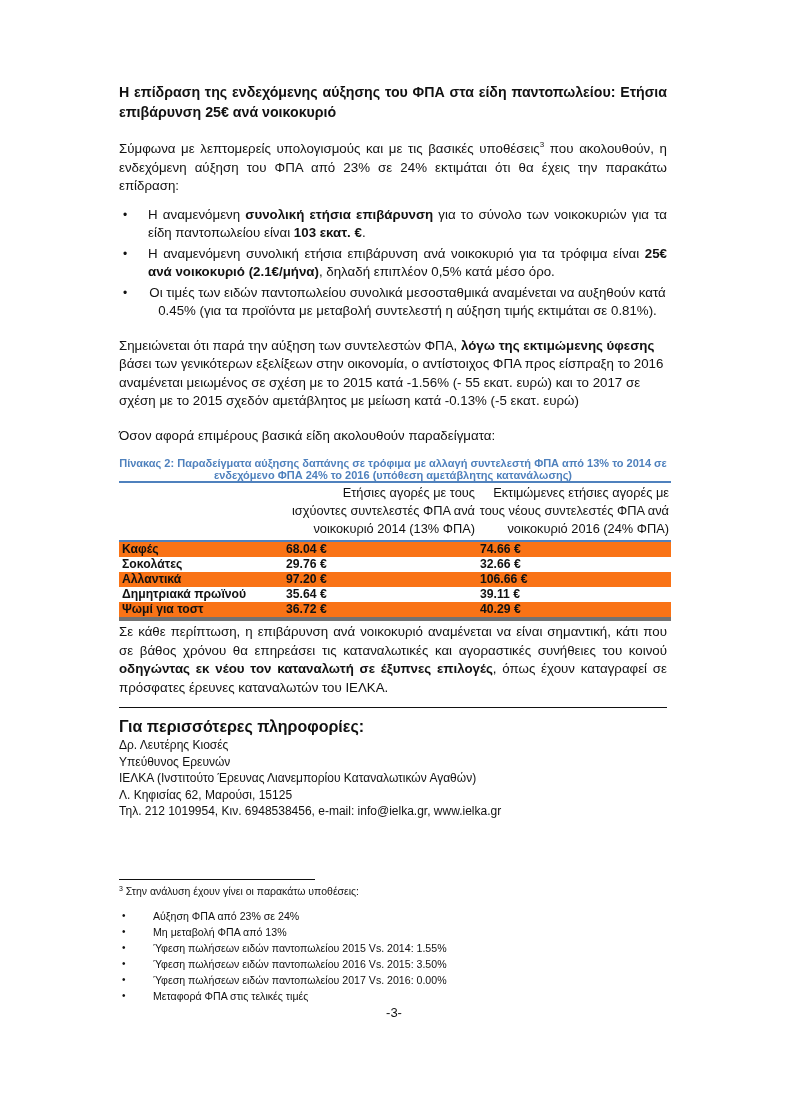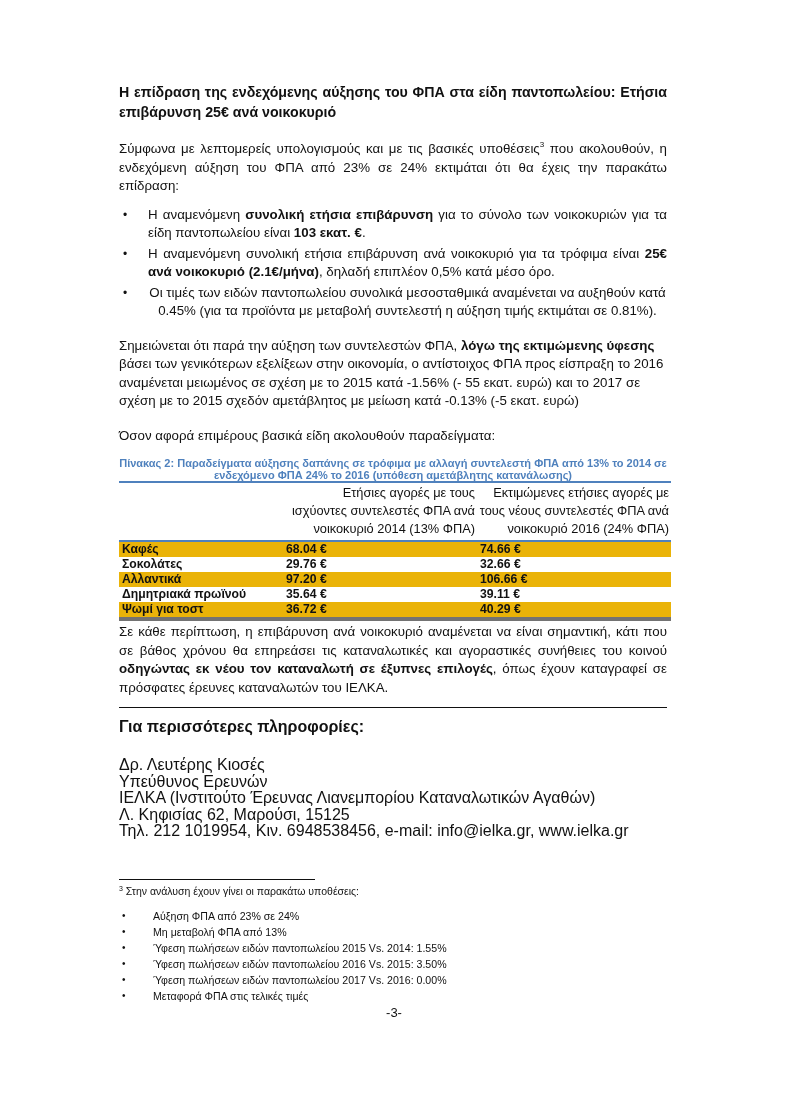--- a/index.html
+++ b/index.html
@@ -33,25 +33,25 @@
       font-family: "Liberation Sans", sans-serif; font-size: 12.2px;
     }
     table.vat thead tr { border-top: 2px solid #4f81bd; border-bottom: 2px solid #4f81bd; }
     table.vat th {
       font-weight: normal; font-size: 12.8px; line-height: 18px; padding: 1px 2px 2px 2px;
       text-align: right; vertical-align: bottom;
     }
     table.vat td { padding: 0 3px; line-height: 15px; height: 15px; }
     table.vat td.name { font-weight: bold; width: 158px; }
     table.vat td.v { text-align: left; font-weight: bold; }
-    table.vat tr.band td { background: #eab308; }
+    table.vat tr.band td { background: #f97316; }
     table.vat tbody tr:last-child { border-bottom: 4px solid #737373; }
     .rule { border-top: 1.5px solid #111; margin-top: 10px; }
     .info-title { font-size: 16px; font-weight: bold; margin-top: 9px; line-height: 20px; }
-    .contact { margin-top: 20px; font-size: 16px; line-height: 16.5px; }
+    .contact { margin-top: 0; font-size: 12px; line-height: 16.5px; }
     .contact div { white-space: nowrap; }
     .fn-rule { position: absolute; left: 119px; top: 879px; width: 196px; border-top: 1px solid #111; }
     .footnote { position: absolute; left: 119px; top: 884px; width: 500px; font-size: 10.5px; }
     .footnote .fn-line { line-height: 14px; }
     .footnote sup { font-size: 7px; vertical-align: 4px; }
     .footnote ul { list-style: none; margin: 10px 0 0 0; padding: 0; }
     .footnote li { position: relative; padding-left: 34px; line-height: 16px; font-size: 10.6px; }
     .footnote li::before { content: "•"; position: absolute; left: 3px; top: 0; font-size: 10px; }
     .page-num { position: absolute; left: 0; width: 788px; top: 1005px; text-align: center; font-size: 13px; }
   </style>

